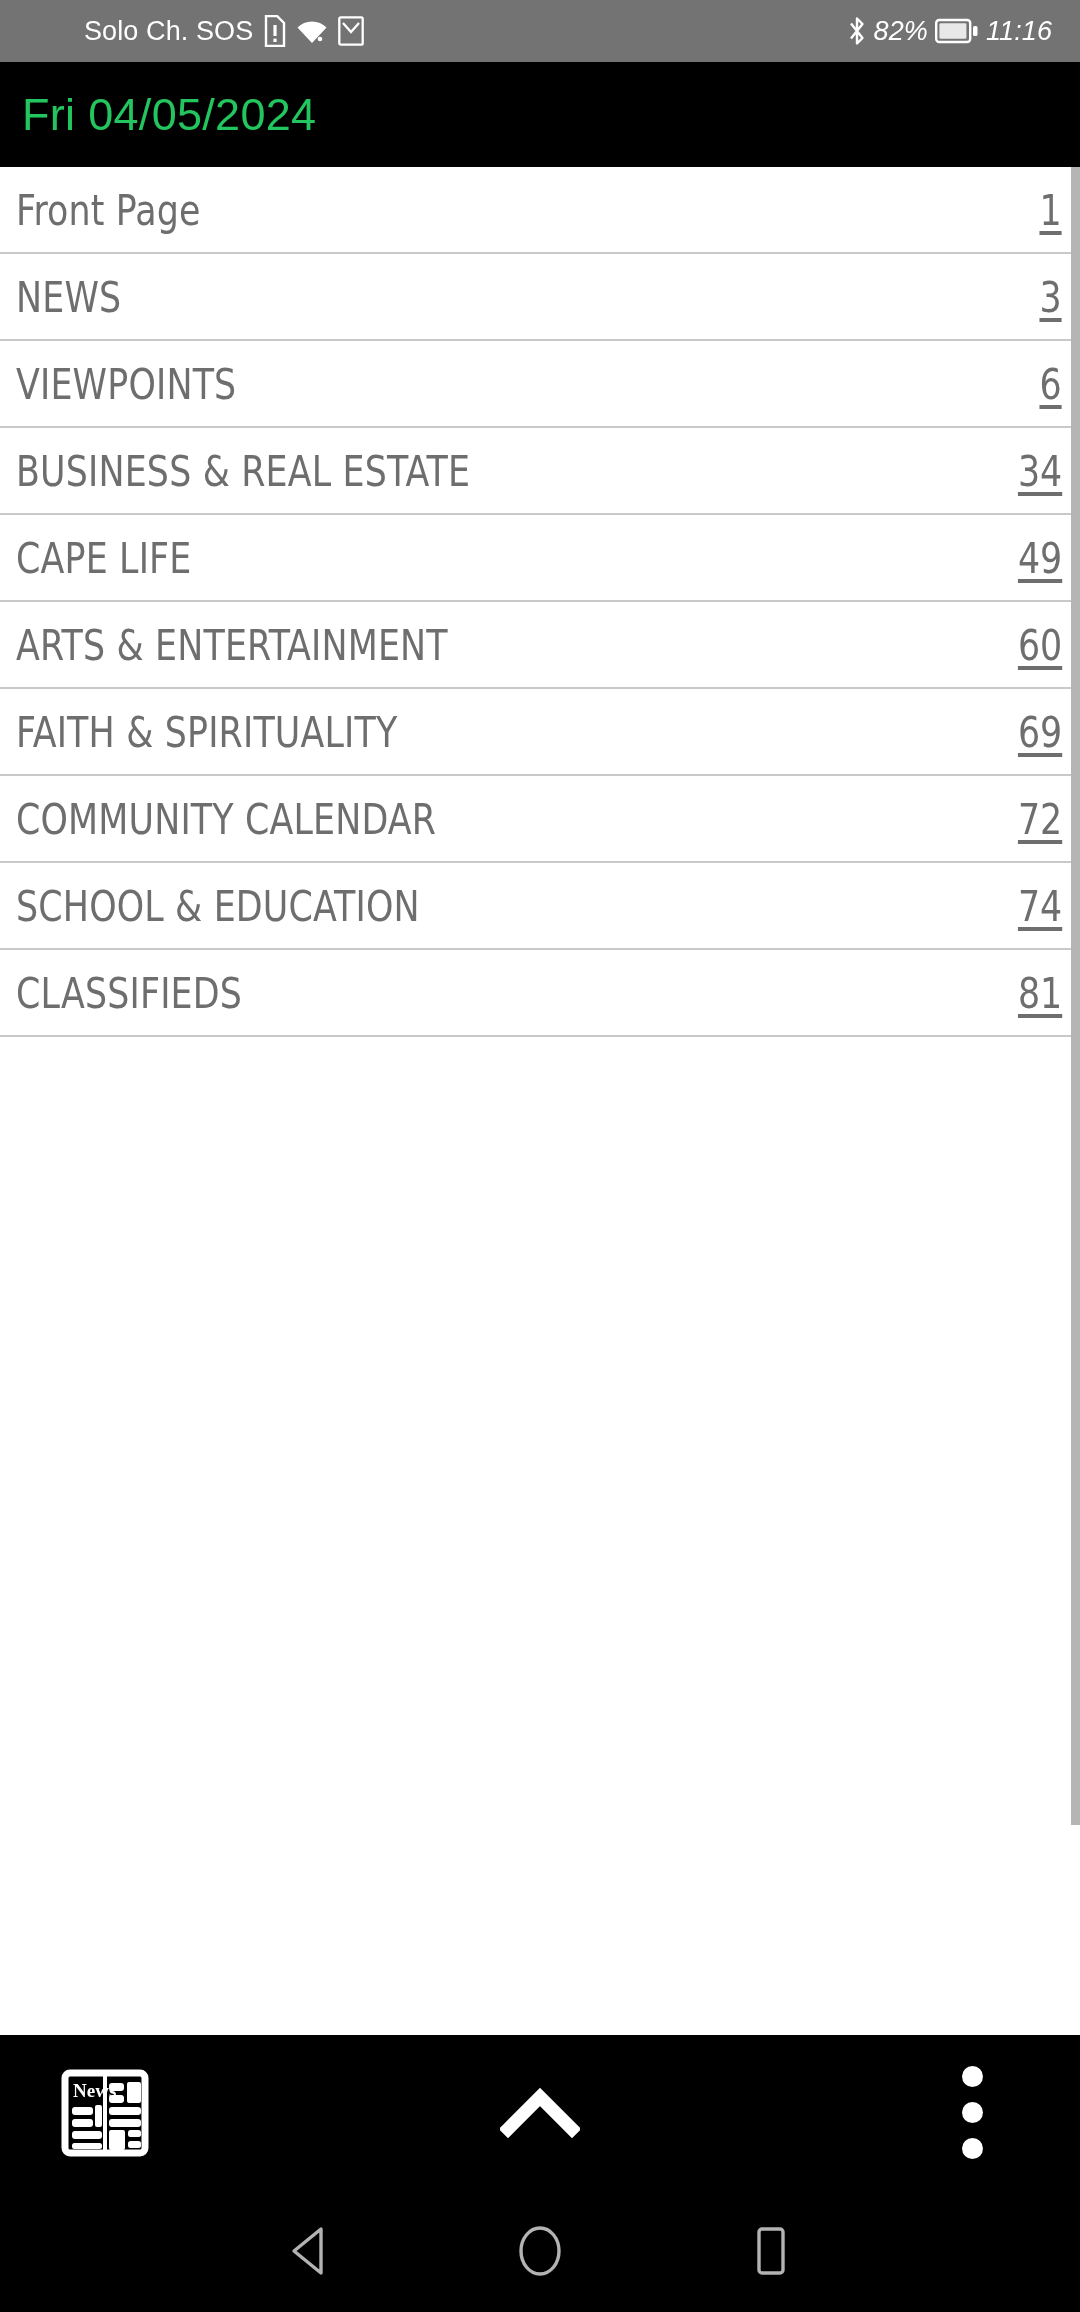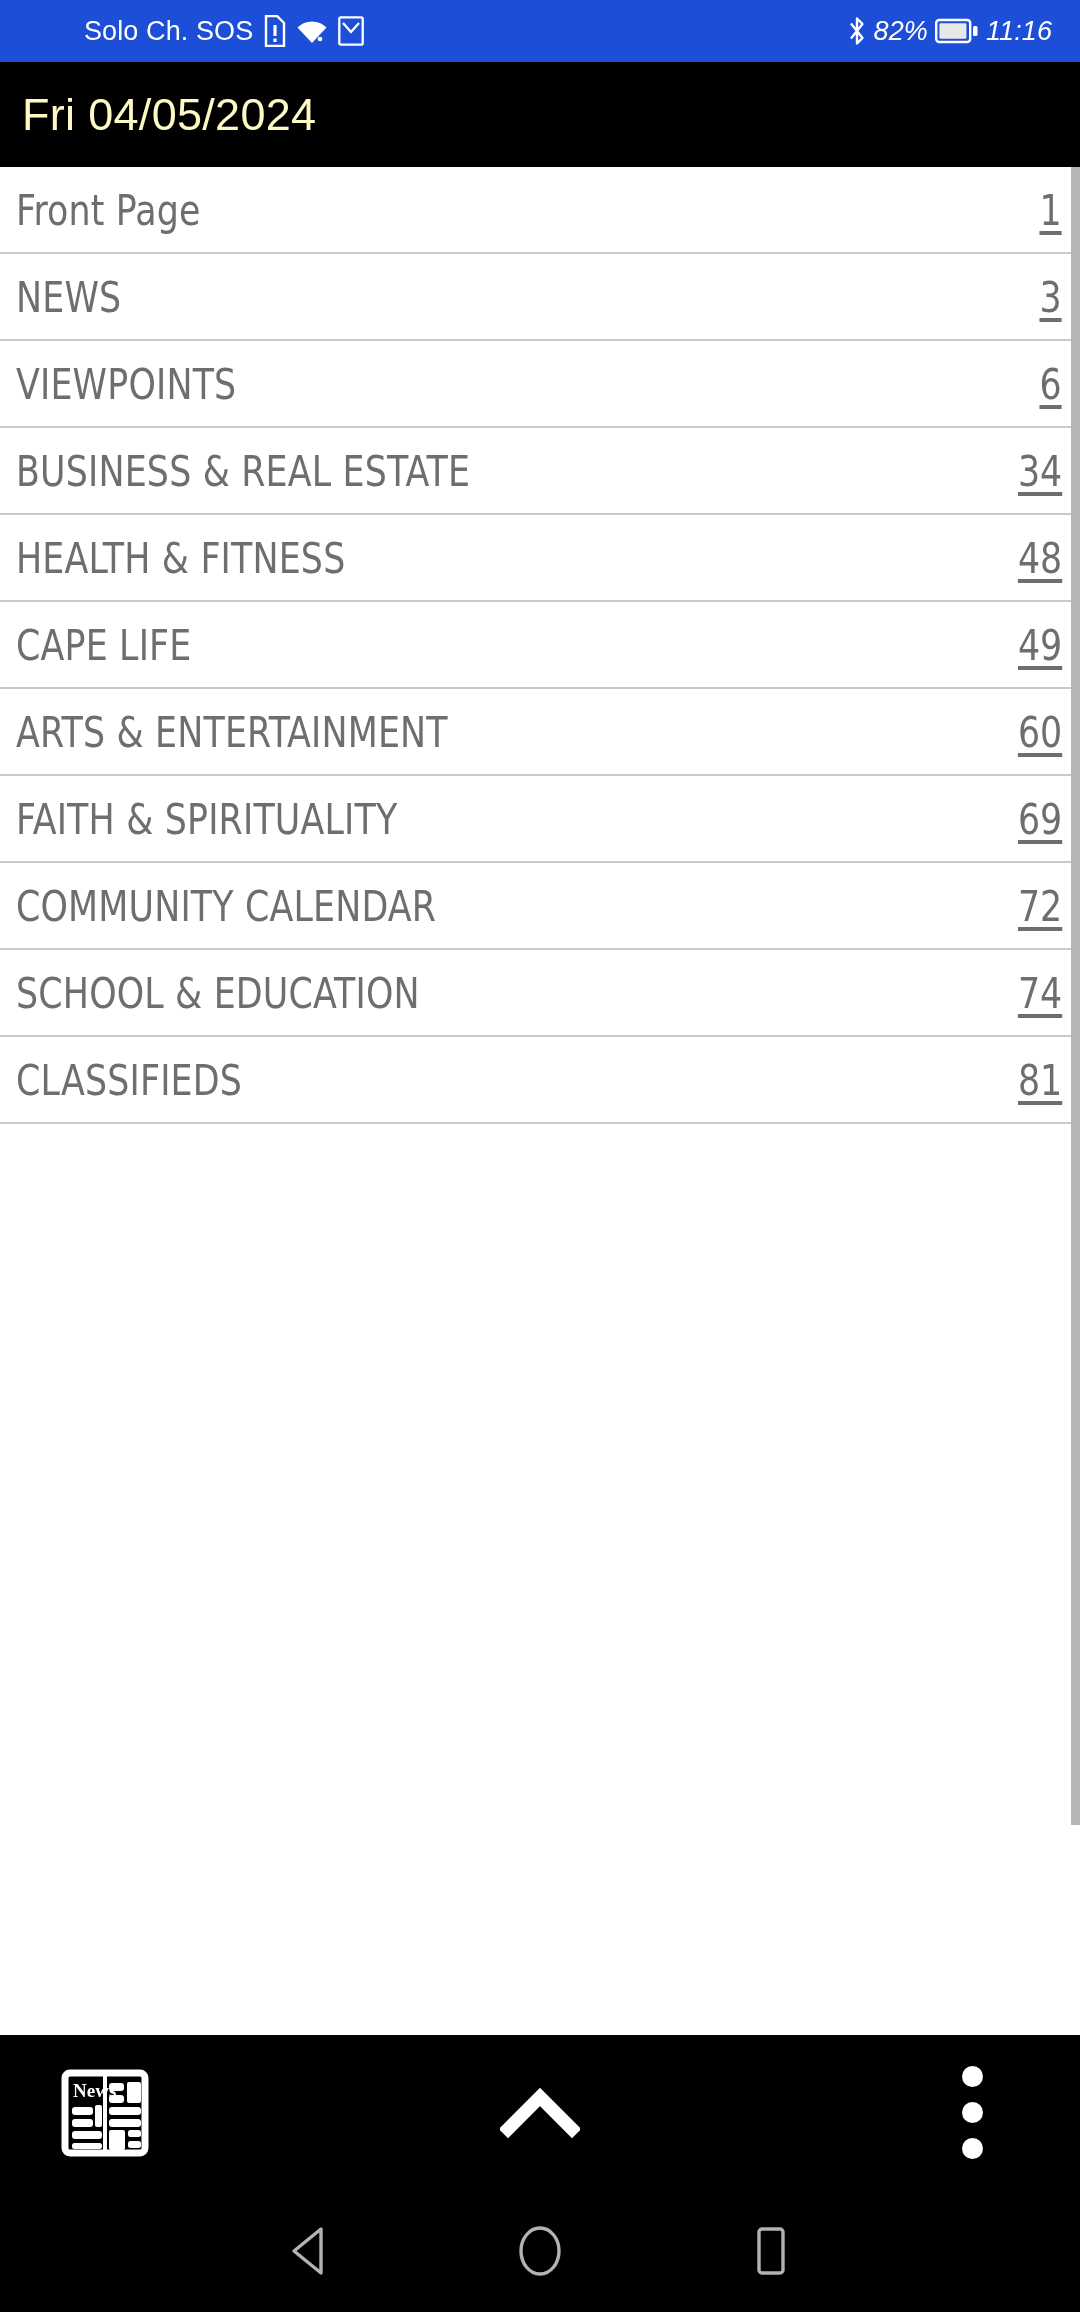--- a/index.html
+++ b/index.html
@@ -2,41 +2,41 @@
 <html><head>
 <meta charset="utf-8">
 <style>
   * { margin:0; padding:0; box-sizing:border-box; }
   html,body { width:1080px; height:2312px; background:#000; overflow:hidden; }
   body { font-family:"Liberation Sans", sans-serif; }
 
   
   #statusbar{
     position:absolute; left:0; top:0; width:1080px; height:62px;
-    background:#1d4ed8; color:#fff;
+    background:#737373; color:#fff;
   }
   #status-left{
     position:absolute; left:84px; top:0; height:62px;
     display:flex; align-items:center; gap:9px;
   }
   #status-right{
     position:absolute; right:28px; top:0; height:62px;
     display:flex; align-items:center; gap:7px;font-style:italic;
   }
   .sb-text{ font-size:27px; letter-spacing:.1px; color:#fff; white-space:nowrap; }
   .sb-ico{ display:block; }
 
   
   #dateheader{
     position:absolute; left:0; top:62px; width:1080px; height:105px;
     background:#000;
   }
   #date-text{
     position:absolute; left:22px; top:50%; transform:translateY(-50%);
-    color:#fef9c3; font-size:45px; font-weight:400; letter-spacing:.3px;
+    color:#22c55e; font-size:45px; font-weight:400; letter-spacing:.3px;
     white-space:nowrap;
   }
 
   
   #list{
     position:absolute; left:0; top:167px; width:1080px; height:1868px;
     background:#fff; overflow:hidden;
   }
   .row{
     position:relative; height:87px; width:1080px;
@@ -151,24 +151,20 @@
         <span class="row-label">NEWS</span>
         <span class="row-page">3</span>
       </div>
       <div class="row">
         <span class="row-label">VIEWPOINTS</span>
         <span class="row-page">6</span>
       </div>
       <div class="row">
         <span class="row-label">BUSINESS &amp; REAL ESTATE</span>
         <span class="row-page">34</span>
-      </div>
-      <div class="row">
-        <span class="row-label">HEALTH &amp; FITNESS</span>
-        <span class="row-page">48</span>
       </div>
       <div class="row">
         <span class="row-label">CAPE LIFE</span>
         <span class="row-page">49</span>
       </div>
       <div class="row">
         <span class="row-label">ARTS &amp; ENTERTAINMENT</span>
         <span class="row-page">60</span>
       </div>
       <div class="row">

